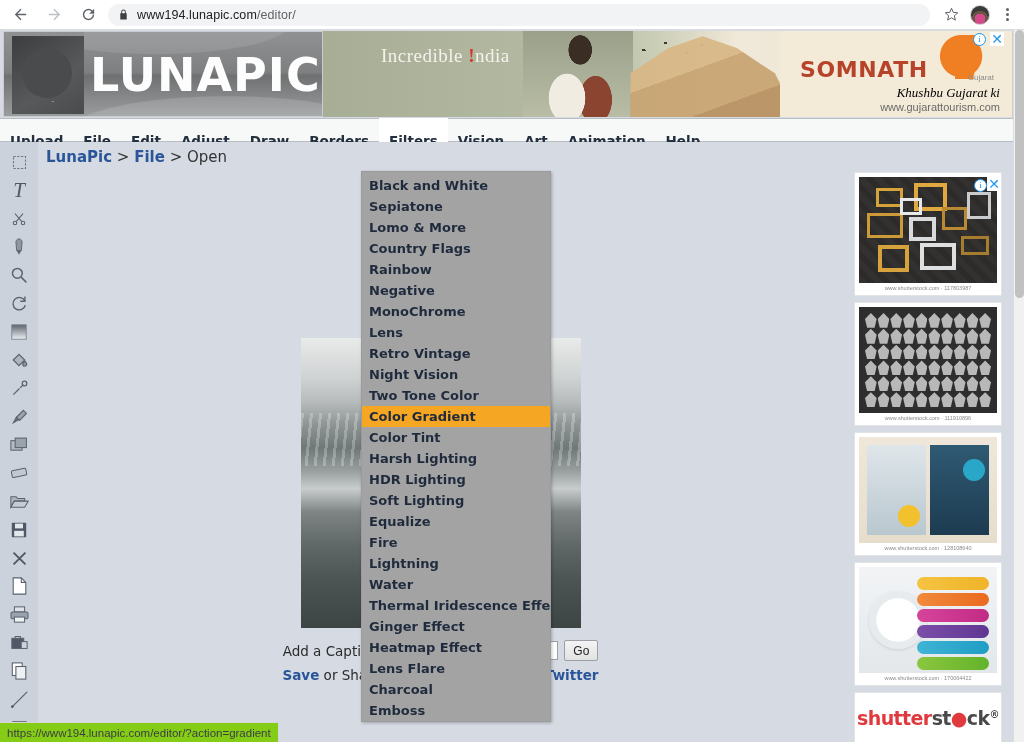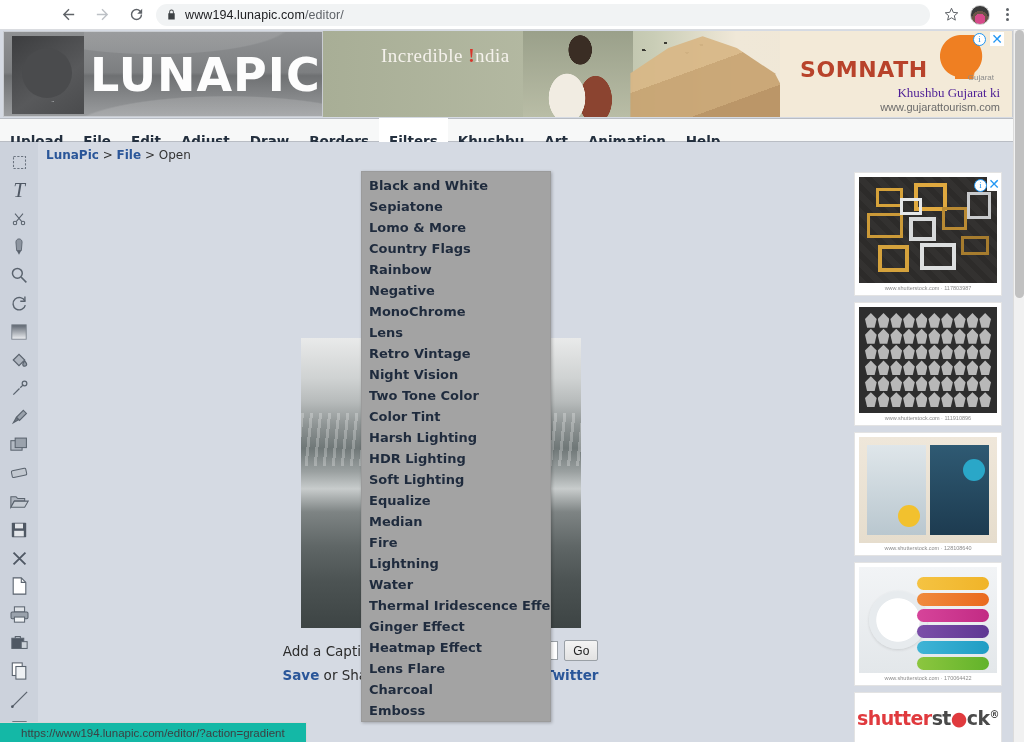--- a/index.html
+++ b/index.html
@@ -10,21 +10,20 @@
     font-family: "Liberation Sans", sans-serif;
     background: #ffffff;
   }
 
   
   #browser-chrome {
     position: absolute; left: 0; top: 0; width: 1024px; height: 30px;
     background: #ffffff;
     display: flex; align-items: center;
     border-bottom: 1px solid #dadce0;
-    padding-left: 48px;
   }
   .nav-btn {
     width: 28px; height: 28px; margin-left: 6px;
     display: flex; align-items: center; justify-content: center;
     color: #5f6368; font-size: 16px; border-radius: 50%;
   }
   .nav-btn.disabled { color: #bdc1c6; }
   #omnibox {
     flex: 1; height: 22px; margin: 0 8px 0 6px;
     background: #f1f3f4; border-radius: 11px;
@@ -137,21 +136,21 @@
   #gujarat-lion {
     position:absolute; right: 10px; top: 4px; width: 66px; height: 44px;
     background: radial-gradient(circle at 38% 48%, #ef7f22 0 44%, transparent 46%),
                 linear-gradient(100deg, transparent 0 36%, #ef7f22 36% 60%, transparent 62%);
   }
   #gujarat-label {
     position:absolute; right: 18px; top: 42px; font-size: 8px; color:#8c8c8c;
   }
   #gujarat-sign {
     position:absolute; right: 12px; top: 54px; font-family:"Liberation Serif",serif;
-    font-size: 13px; color:#4c1d95; 
+    font-size: 13px; color:#000000; font-style: italic;
   }
   #gujarat-url {
     position:absolute; right: 12px; bottom: 4px; font-size: 11px; color:#6a6a6a;
   }
   #ad-info-badge {
     position:absolute; right: 26px; top: 2px; width: 13px; height: 13px;
     border-radius: 50%; border: 1.5px solid #2196f3; color:#2196f3;
     font-size: 9px; line-height: 10px; text-align:center; font-family:"Liberation Serif",serif;
     background:#fff;
   }
@@ -189,21 +188,21 @@
   }
   .tool svg { display:block; }
 
   
   #content {
     position: absolute; left: 38px; top: 112px; right: 11px; bottom: 0;
     background: #d5dae3;
   }
   #breadcrumb {
     position: absolute; left: 8px; top: 6px;
-    font-family: "DejaVu Sans", sans-serif; font-size: 12px; color: #333;
+    font-family: "DejaVu Sans", sans-serif; font-size: 15px; color: #333;
   }
   #breadcrumb a { color: #2a5699; text-decoration: none; font-weight: 600; }
   #breadcrumb .sep { color: #333; }
 
   #center-col {
     position: absolute; left: 0; right: 170px; top: 26px;
     text-align: center;
     font-family: "DejaVu Sans", sans-serif; font-size: 13.5px; color: #2b2b2b;
   }
   #center-col .line { line-height: 20px; }
@@ -327,22 +326,22 @@
     position:absolute; right: 0; top: 0; width: 11px; height: 712px; background: #f1f1f1;
     border-left: 1px solid #dcdcdc;
   }
   #page-scrollbar .thumb {
     position:absolute; left: 1px; top: 0; width: 9px; height: 268px; background: #c1c1c1; border-radius: 5px;
   }
 
   
   #status-bar {
     position: absolute; left: 0; bottom: 0; height: 20px;
-    background: #14b8a6; border: 1px solid #d6d6d6; border-left: 0; border-bottom: 0;
-    padding: 0 21px; display: flex; align-items: center;
+    background: #84cc16; border: 1px solid #d6d6d6; border-left: 0; border-bottom: 0;
+    padding: 0 7px; display: flex; align-items: center;
     font-size: 11.5px; color: #3c4043; font-family: "Liberation Sans", sans-serif;
     z-index: 60;
   }
 </style>
 </head>
 <body>
 
 <div id="browser-chrome">
   <div class="nav-btn">
     <svg width="17" height="17" viewBox="0 0 24 24">
@@ -409,21 +408,21 @@
   </div>
 
   <div id="menubar">
     <div class="menu-item">Upload</div>
     <div class="menu-item">File</div>
     <div class="menu-item">Edit</div>
     <div class="menu-item">Adjust</div>
     <div class="menu-item">Draw</div>
     <div class="menu-item">Borders</div>
     <div class="menu-item active">Filters</div>
-    <div class="menu-item">Khushbu</div>
+    <div class="menu-item">Vision</div>
     <div class="menu-item">Art</div>
     <div class="menu-item">Animation</div>
     <div class="menu-item">Help</div>
   </div>
 
   <div id="left-toolbar">
     <div class="tool">
       <svg width="15" height="15" viewBox="0 0 20 20">
           <rect x="2" y="2" width="16" height="16" fill="none" stroke="#6b7480" stroke-width="1.4" stroke-dasharray="3 2"></rect>
         </svg>
@@ -609,26 +608,26 @@
     <div class="filter-item">Sepiatone</div>
     <div class="filter-item">Lomo &amp; More</div>
     <div class="filter-item">Country Flags</div>
     <div class="filter-item">Rainbow</div>
     <div class="filter-item">Negative</div>
     <div class="filter-item">MonoChrome</div>
     <div class="filter-item">Lens</div>
     <div class="filter-item">Retro Vintage</div>
     <div class="filter-item">Night Vision</div>
     <div class="filter-item">Two Tone Color</div>
+    <div class="filter-item selected">Color Gradient</div>
     <div class="filter-item">Color Tint</div>
     <div class="filter-item">Harsh Lighting</div>
     <div class="filter-item">HDR Lighting</div>
     <div class="filter-item">Soft Lighting</div>
     <div class="filter-item">Equalize</div>
-    <div class="filter-item">Median</div>
     <div class="filter-item">Fire</div>
     <div class="filter-item">Lightning</div>
     <div class="filter-item">Water</div>
     <div class="filter-item">Thermal Iridescence Effect</div>
     <div class="filter-item">Ginger Effect</div>
     <div class="filter-item">Heatmap Effect</div>
     <div class="filter-item">Lens Flare</div>
     <div class="filter-item">Charcoal</div>
     <div class="filter-item">Emboss</div>
 

